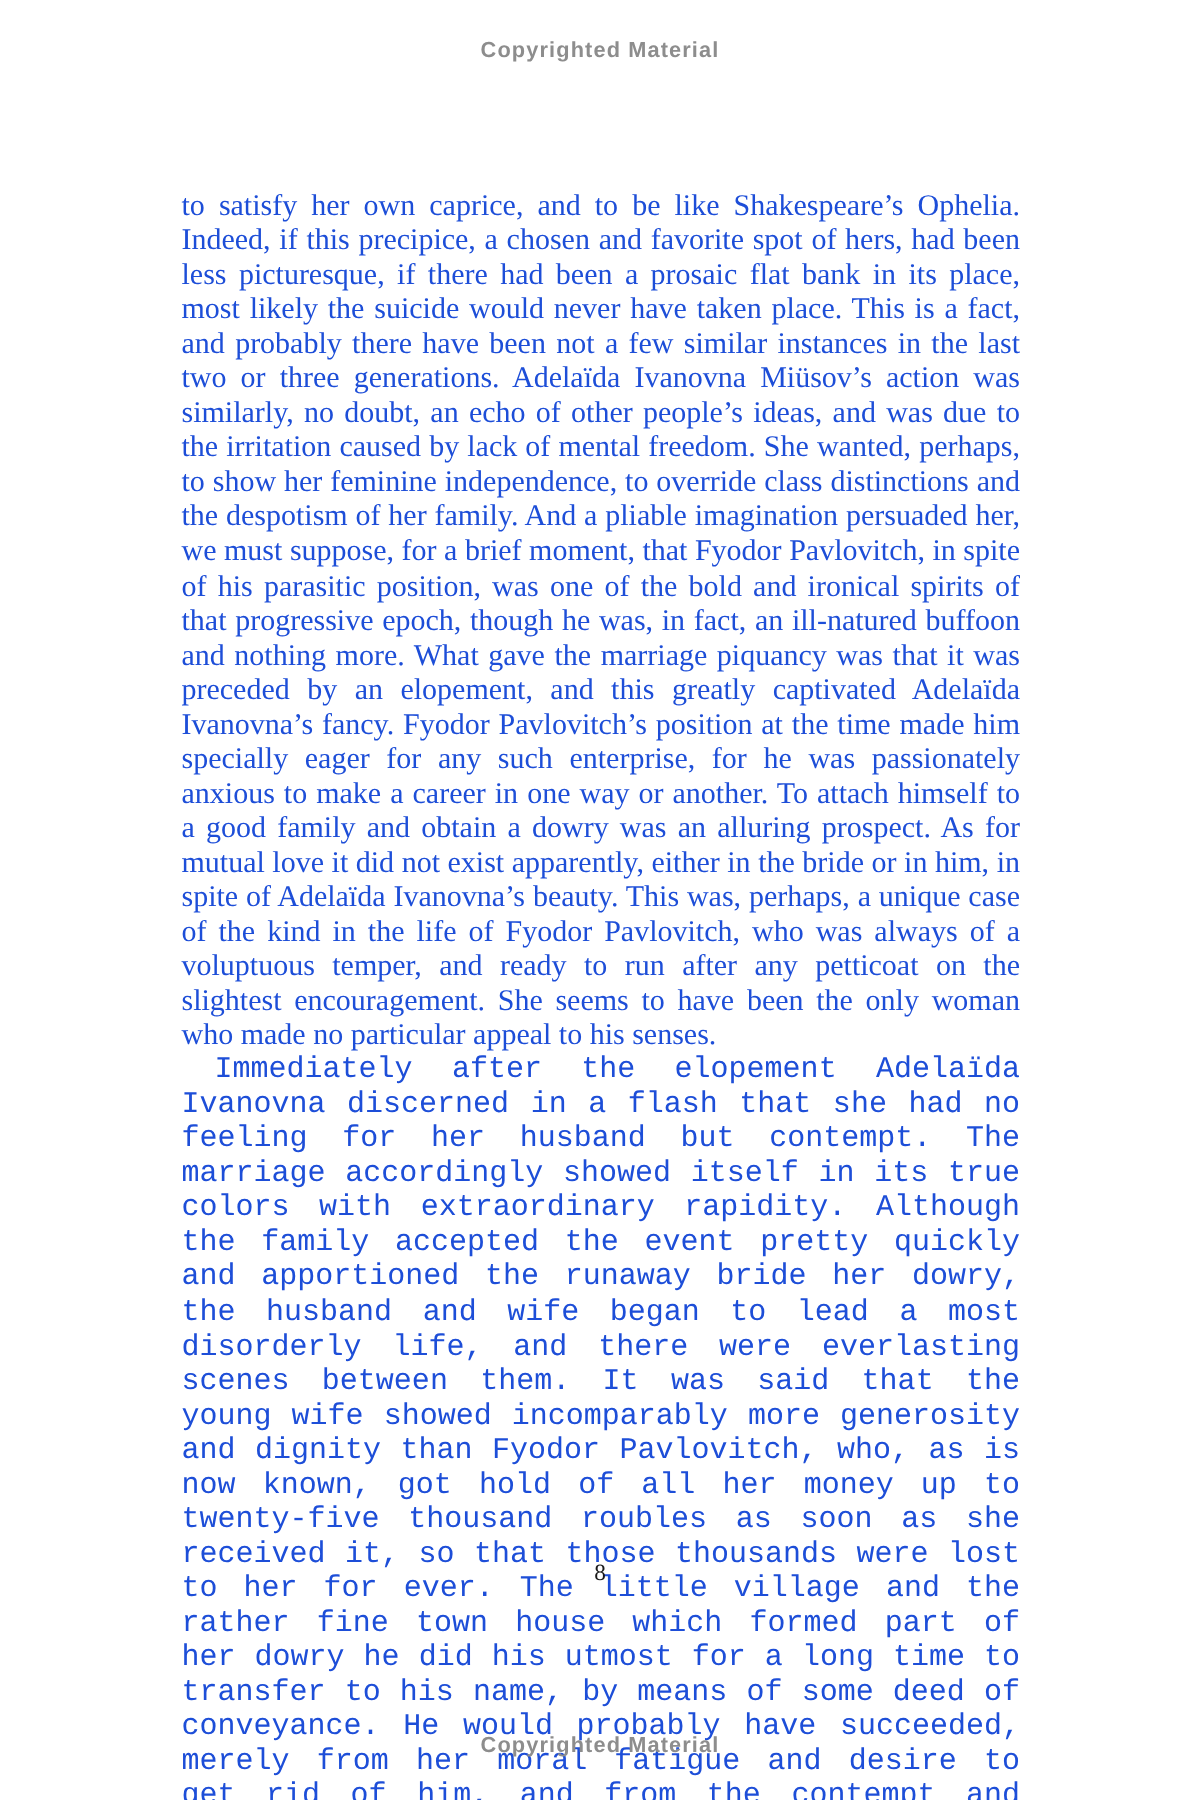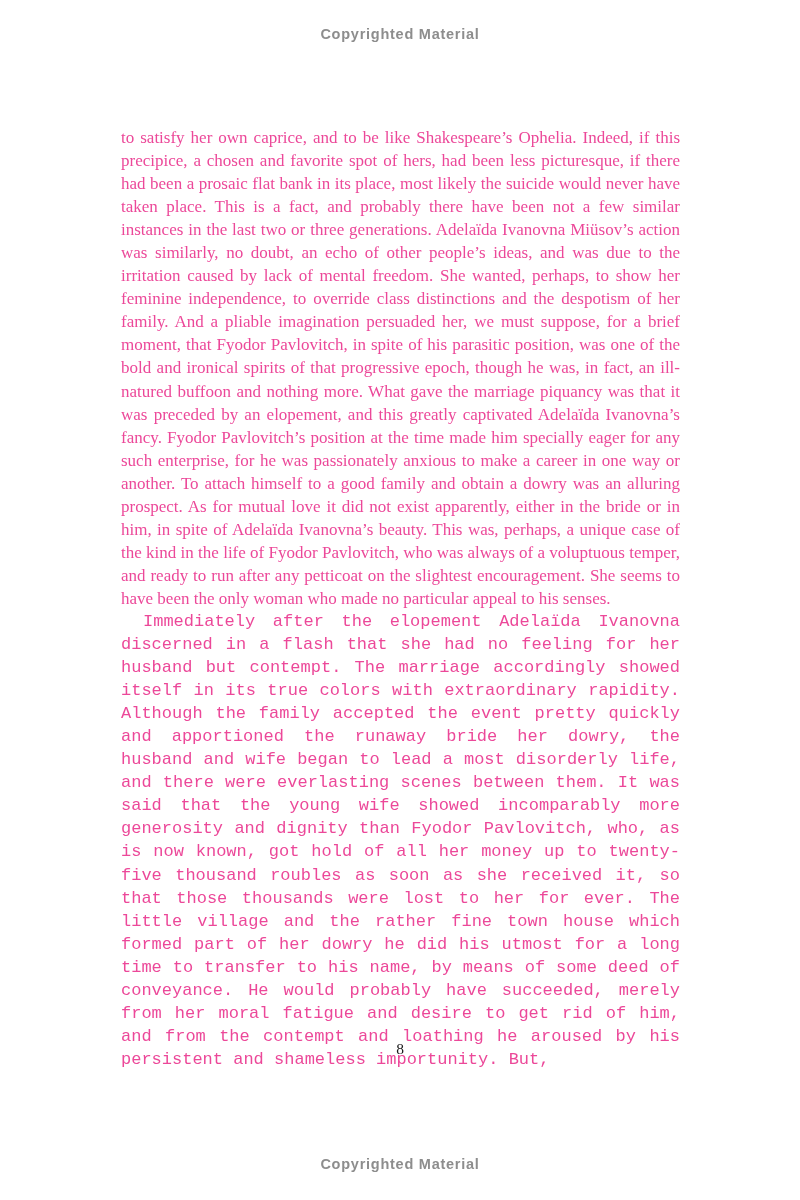--- a/index.html
+++ b/index.html
@@ -49,25 +49,25 @@
   
   .text-column {
     position: absolute;
     left: 121px;
     top: 126px;
     width: 559px;
   }
 
   .body-paragraph {
     margin: 0;
-    font-size: 17px;
+    font-size: 20px;
     line-height: 23.05px;
     text-align: justify;
     text-justify: inter-word;
-    color: #ec4899;
+    color: #1d4ed8;
     hyphens: none;
     -webkit-hyphens: none;
   }
 
   .body-paragraph.indented {
     text-indent: 22px;
     font-family: Liberation Mono, monospace;
   }
 
   

